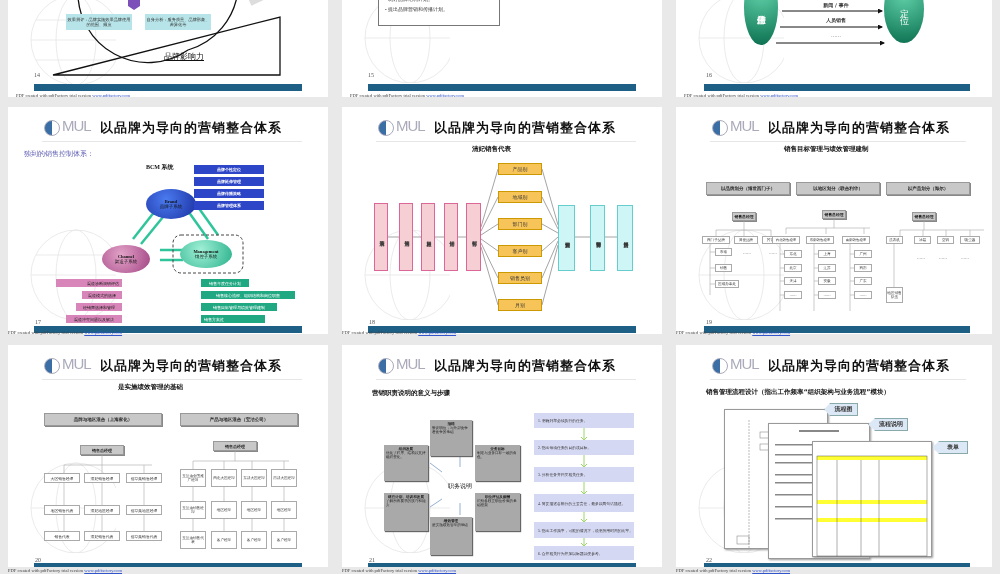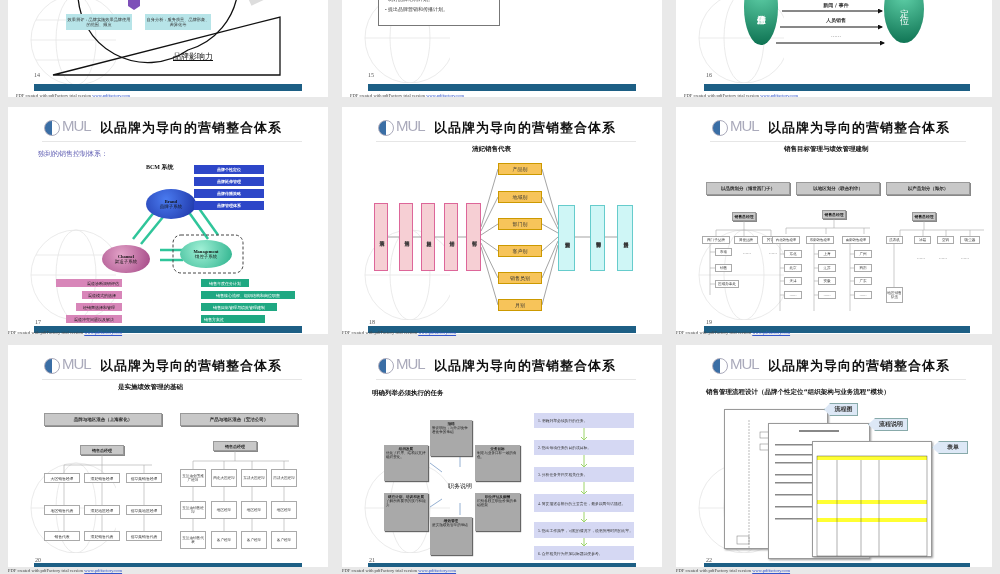--- a/index.html
+++ b/index.html
@@ -36,21 +36,21 @@
       </g>
     </svg>
   <svg width="320" height="100" style="left:0;top:0">
     <path d="M70 0 A70 70 0 0 0 180 60 A70 70 0 0 0 230 0" fill="none" stroke="#111" stroke-width="1.3"></path>
     <polygon points="45,85 272,27 272,85" fill="none" stroke="#111" stroke-width="1.3"></polygon>
     <path d="M120 10 l6 -4 6 4 0 6 -6 4 -6 -4z" fill="#7d4fb8"></path>
     <rect x="240" y="0" width="30" height="12" fill="#ddd" transform="rotate(-25 250 6)"></rect>
   </svg>
   <div class="box" style="left:58px;top:24px;width:66px;height:16px;background:#b7e4e8;font-size:4.2px;line-height:5px">效果测评：品牌实施效果品牌使用的范围、频度</div>
   <div class="box" style="left:137px;top:24px;width:66px;height:16px;background:#b7e4e8;font-size:4.2px;line-height:5px">自身分析：服务质量、品牌形象、差异化等</div>
-  <div class="box" style="left:150px;top:60px;width:70px;height:12px;font-size:8px;color:#111;text-decoration:underline;font-family:'DejaVu Sans',sans-serif">品牌影响力</div>
+  <div class="box" style="left:141px;top:60px;width:70px;height:12px;font-size:8px;color:#111;text-decoration:underline;font-family:'DejaVu Sans',sans-serif">品牌影响力</div>
   <div class="pnum" style="left:26px;top:82px">14</div>
   <div class="footbar" style="top:94px"></div>
   <div class="pdfnote" style="top:103px"><span>PDF created with pdfFactory trial version </span><a>www.pdffactory.com</a></div>
 </div>
 
 <div class="slide" style="left:342px;top:-10px;width:320px;height:107px">
   <svg class="globe" viewBox="0 0 100 100">
       <g fill="none" stroke="#ccc" stroke-width=".8">
         <circle cx="60" cy="60" r="45"></circle>
         <ellipse cx="60" cy="60" rx="20" ry="45"></ellipse>
@@ -106,21 +106,21 @@
       </g>
     </svg>
   <div class="hdr">
     <div class="logo">
         <div class="c"></div>
         <div class="t">MUL</div>
       </div>
     <div class="title">以品牌为导向的营销整合体系</div>
   </div>
   <div class="rule"></div>
-  <div class="sub" style="left:30px;top:42px;color:#5a58b0;font-weight:normal;font-size:7px;font-family:'Liberation Serif',serif">独到的销售控制体系：</div>
+  <div class="sub" style="left:16px;top:42px;color:#5a58b0;font-weight:normal;font-size:7px;font-family:'Liberation Serif',serif">独到的销售控制体系：</div>
   <div class="sub" style="left:138px;top:56px;font-size:6px;font-family:'Liberation Serif',serif">BCM 系统</div>
   <svg width="320" height="227" style="left:0;top:0">
     <g stroke="#2fc59a" stroke-width="2.5" fill="#2fc59a">
       <line x1="125" y1="132" x2="147" y2="104"></line>
         <line x1="133" y1="137" x2="155" y2="110"></line>
       <line x1="180" y1="104" x2="200" y2="132"></line>
         <line x1="190" y1="100" x2="210" y2="128"></line>
       <line x1="152" y1="143" x2="175" y2="143"></line>
         <line x1="152" y1="153" x2="175" y2="153"></line>
     </g>
@@ -341,21 +341,21 @@
       </g>
     </svg>
   <div class="hdr">
     <div class="logo">
         <div class="c"></div>
         <div class="t">MUL</div>
       </div>
     <div class="title">以品牌为导向的营销整合体系</div>
   </div>
   <div class="rule"></div>
-  <div class="sub" style="left:30px;top:44px;font-size:6.5px">明确列举必须执行的任务</div>
+  <div class="sub" style="left:30px;top:44px;font-size:6.5px">营销职责说明的意义与步骤</div>
   <svg width="320" height="222" style="left:0;top:0">
       <g stroke="#7a9cc6" stroke-width=".8">
         <line x1="88" y1="118" x2="100" y2="127"></line>
         <line x1="118" y1="110" x2="118" y2="122"></line>
         <line x1="135" y1="128" x2="148" y2="118"></line>
         <line x1="88" y1="162" x2="100" y2="154"></line>
         <line x1="118" y1="158" x2="118" y2="170"></line>
         <line x1="135" y1="154" x2="148" y2="162"></line>
       </g>
     </svg>
@@ -409,21 +409,21 @@
       </g>
     </svg>
   <div class="hdr">
     <div class="logo">
         <div class="c"></div>
         <div class="t">MUL</div>
       </div>
     <div class="title">以品牌为导向的营销整合体系</div>
   </div>
   <div class="rule"></div>
-  <div class="sub" style="left:30px;top:43px;font-size:6.5px">销售管理流程设计（品牌个性定位“组织架构与业务流程”模块）</div>
+  <div class="sub" style="left:30px;top:43px;font-size:6.5px">销售管理流程设计（指出工作频率“组织架构与业务流程”模块）</div>
   <div style="position:absolute;left:48px;top:64px;width:104px;height:140px;background:#fff;border:1px solid #999;box-shadow:1px 1px 2px #999">
     <svg width="104" height="140" style="left:0;top:0">
         <g stroke="#777" stroke-width=".5" fill="none">
           <line x1="24" y1="10" x2="24" y2="138" stroke-dasharray="2 1"></line>
           <rect x="35" y="22" width="12" height="6"></rect>
           <rect x="35" y="34" width="12" height="6"></rect>
           <rect x="50" y="40" width="12" height="8"></rect>
           <rect x="50" y="60" width="12" height="8"></rect>
           <rect x="50" y="80" width="12" height="8"></rect>
           <rect x="50" y="100" width="12" height="8"></rect>

